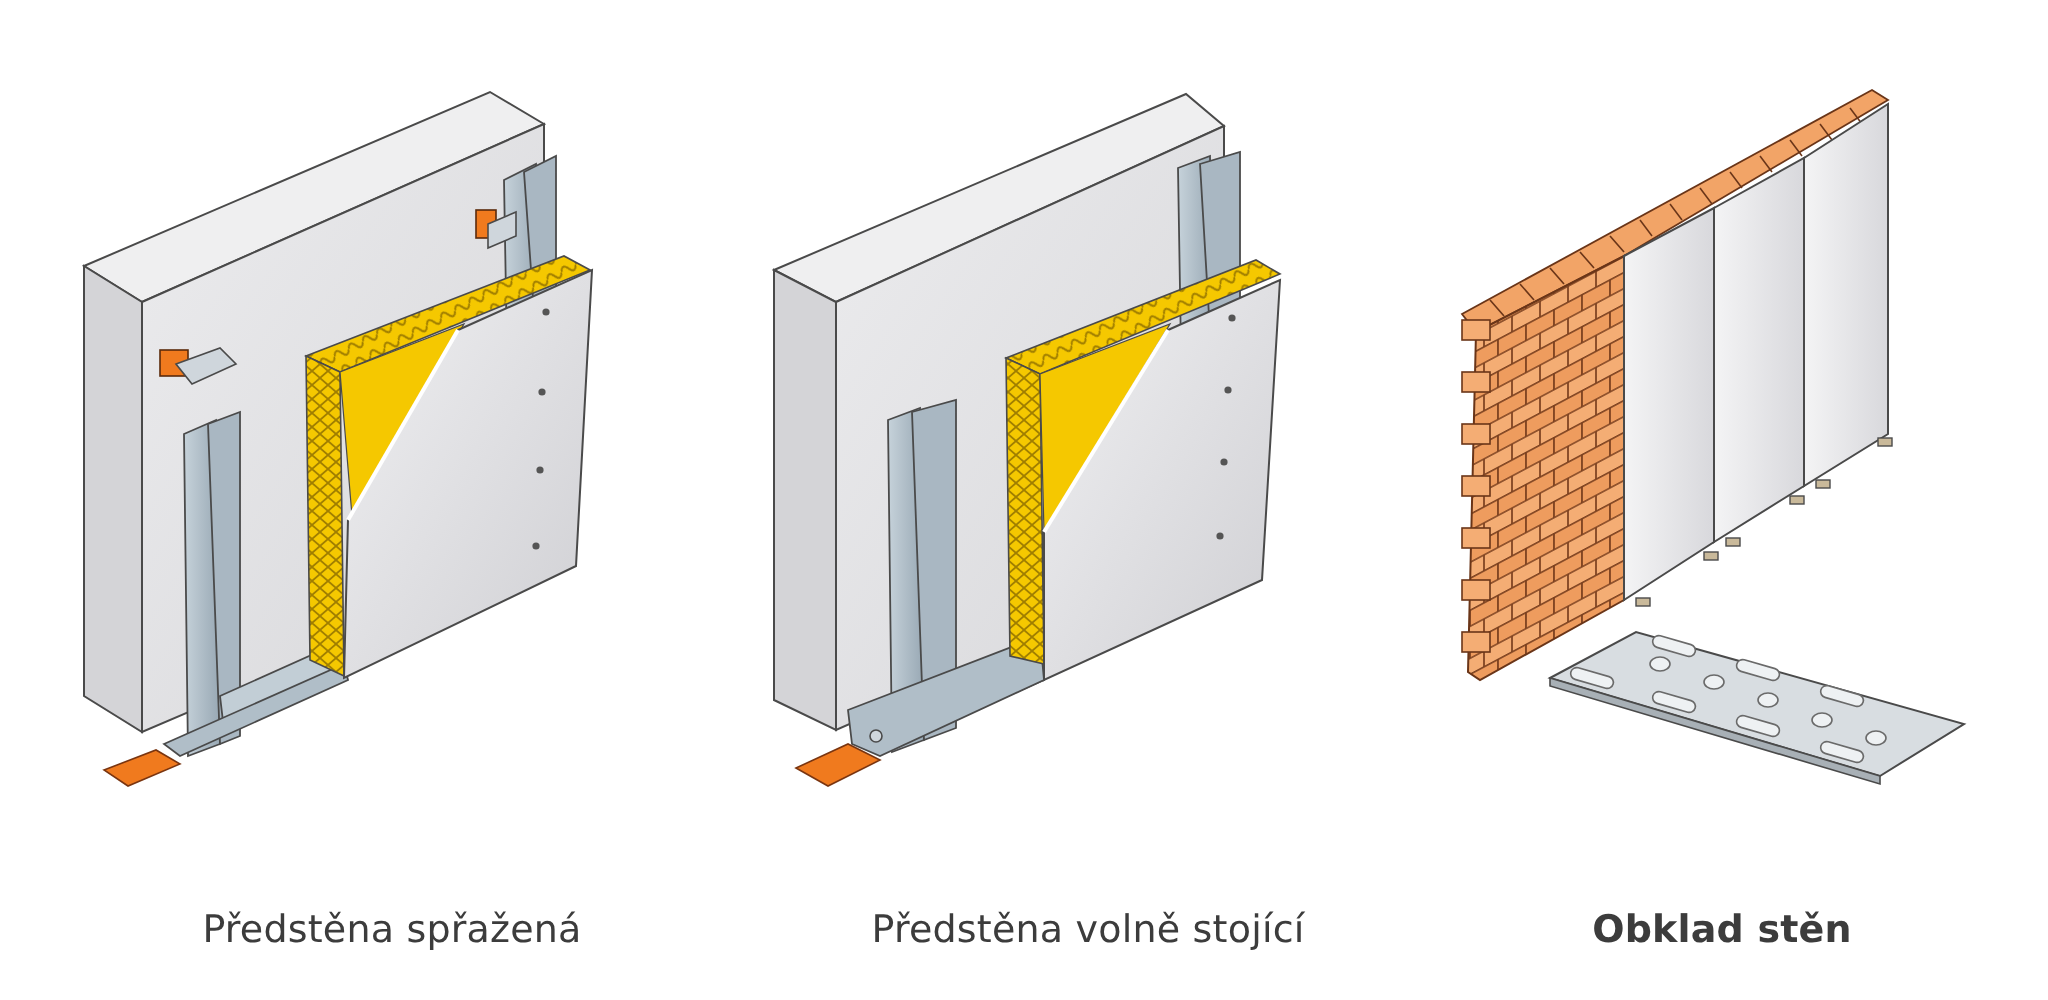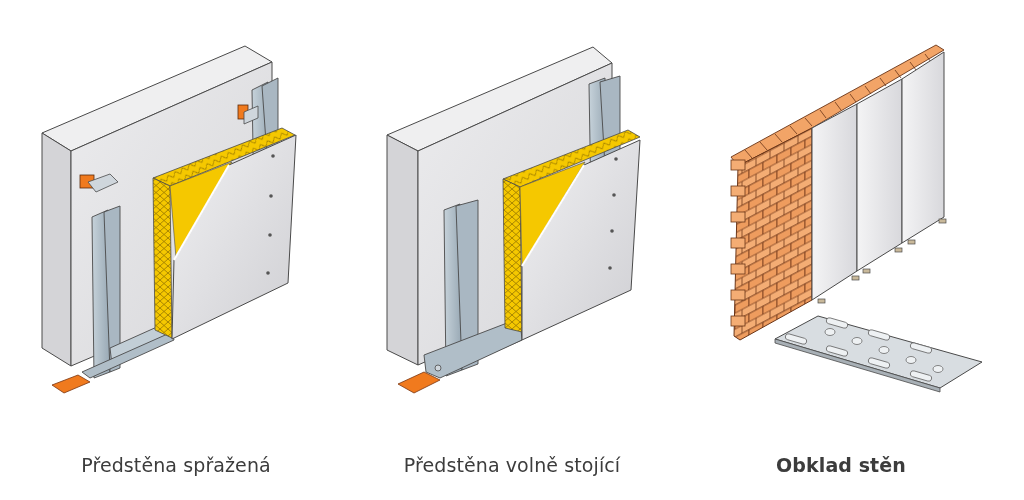--- a/index.html
+++ b/index.html
@@ -1,20 +1,20 @@
 <!DOCTYPE html>
 <html><head>
 <meta charset="utf-8">
 <style>
   html, body { margin:0; padding:0; background:#ffffff; }
   body { width:1024px; height:500px; position:relative; overflow:hidden;
          font-family:"DejaVu Sans", "Liberation Sans", sans-serif; }
   .art { position:absolute; left:0; top:0; width:1024px; height:430px; }
   .caption { position:absolute; top:454px; font-size:19px; color:#3c3c3c;
-             white-space:nowrap; transform:translateX(-50%); letter-spacing:0.1px; }
+             white-space:nowrap; transform:translateX(-50%); letter-spacing:0.1px;margin-left:20px; }
 </style>
 </head>
 <body>
 
 <svg class="art" viewBox="0 0 1024 430" xmlns="http://www.w3.org/2000/svg">
   <defs>
     <linearGradient id="wallFront" x1="0" y1="0" x2="1" y2="1">
       <stop offset="0" stop-color="#ececee"></stop>
       <stop offset="1" stop-color="#d6d6d9"></stop>
     </linearGradient>
@@ -173,14 +173,14 @@
           <ellipse cx="857" cy="341" rx="5" ry="3.5"></ellipse>
         <ellipse cx="884" cy="350" rx="5" ry="3.5"></ellipse>
           <ellipse cx="911" cy="360" rx="5" ry="3.5"></ellipse>
         <ellipse cx="938" cy="369" rx="5" ry="3.5"></ellipse>
       </g>
     </g>
   </g>
 </svg>
 
 <div class="caption" style="left:176px;">Předstěna spřažená</div>
-<div class="caption" style="left:512px;">Předstěna volně stojící</div>
+<div class="caption" style="left:524px;">Předstěna volně stojící</div>
 <div class="caption" style="left:841px;font-weight:bold;">Obklad stěn</div>
 
 </body></html>

